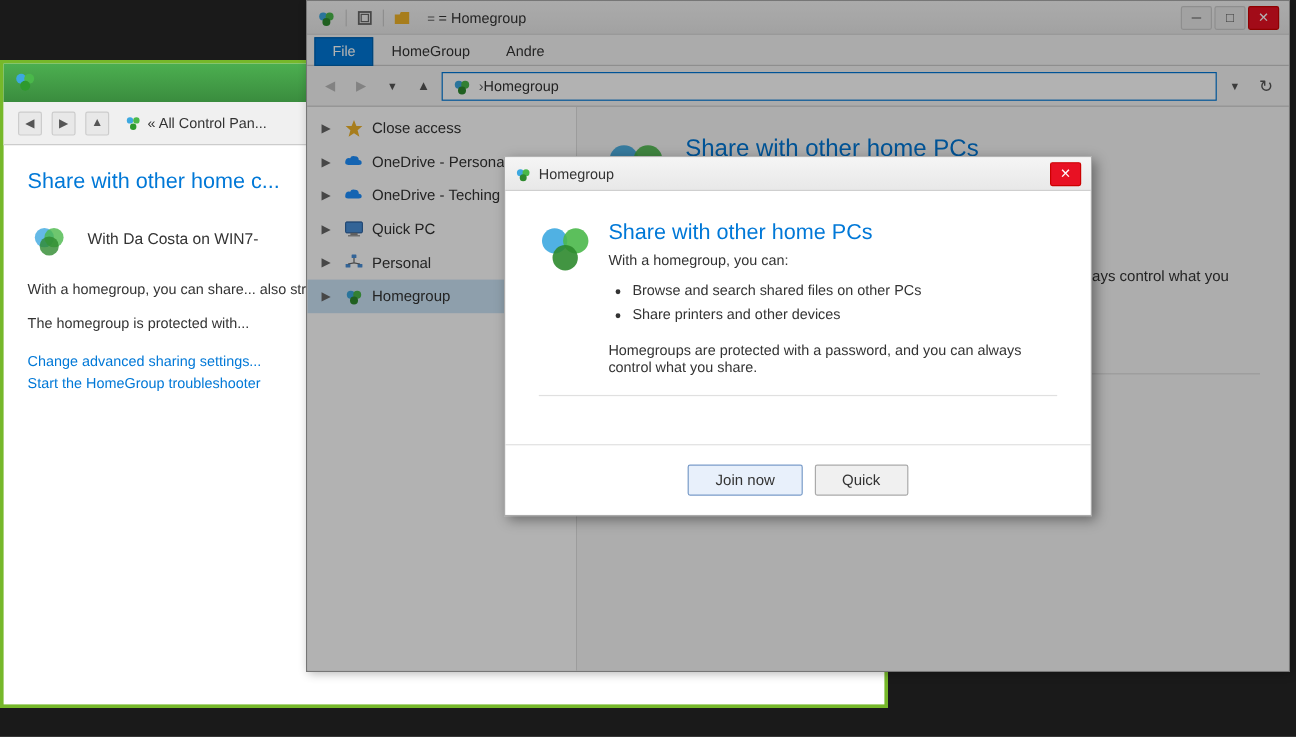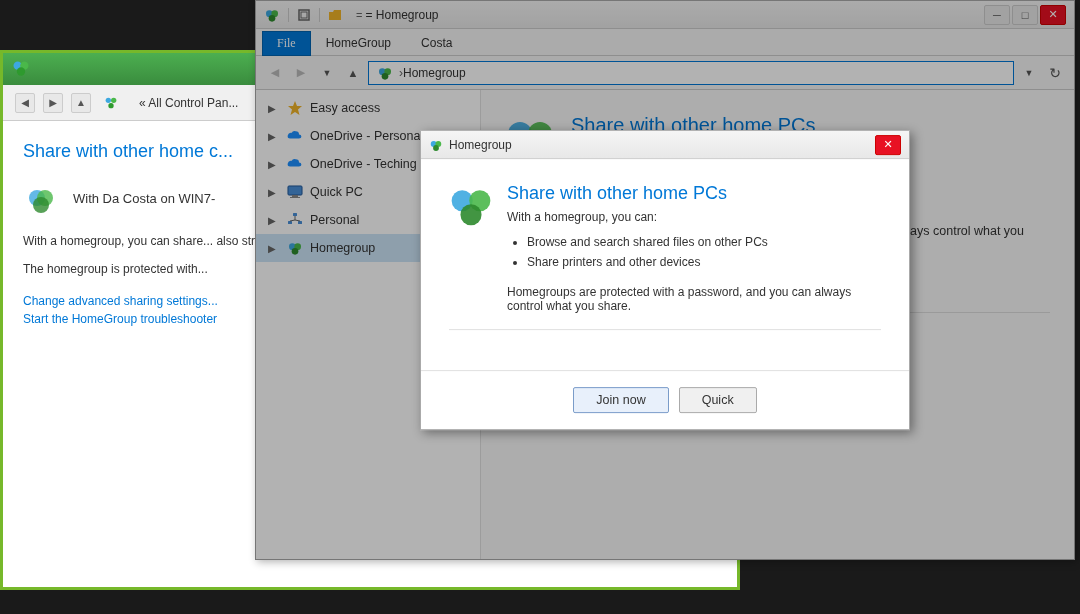--- a/index.html
+++ b/index.html
@@ -396,21 +396,21 @@
     <svg class="bg-window-icon" viewBox="0 0 24 24">
       <circle cx="8" cy="8" r="5" fill="#3da8e0"></circle>
       <circle cx="16" cy="8" r="5" fill="#4ab84a"></circle>
       <circle cx="12" cy="15" r="5" fill="#2e9a2e"></circle>
     </svg>
   </div>
   <div class="bg-window-body">
     <div class="bg-nav-btn">◀</div>
     <div class="bg-nav-btn">▶</div>
     <div class="bg-nav-btn">▲</div>
-    <div style="display:flex;align-items:center;gap:20px;margin-left:4px;">
+    <div style="display:flex;align-items:center;gap:4px;margin-left:4px;">
       <svg width="16" height="16" viewBox="0 0 24 24">
         <circle cx="8" cy="8" r="4" fill="#3da8e0"></circle>
         <circle cx="16" cy="8" r="4" fill="#4ab84a"></circle>
         <circle cx="12" cy="16" r="4" fill="#2e9a2e"></circle>
       </svg>
       <span style="font-size:12px;color:#333;">« All Control Pan...</span>
     </div>
   </div>
   <div class="bg-window-content">
     <div class="bg-title">Share with other home c...</div>
@@ -456,28 +456,28 @@
     </span>
     <div class="titlebar-btns">
       <div class="tb-btn">─</div>
       <div class="tb-btn">□</div>
       <div class="tb-btn" style="background:#e81123;color:#fff;border-color:#c00;">✕</div>
     </div>
   </div>
 
   <div class="ribbon">
     <div class="ribbon-tabs">
-      <div class="ribbon-tab active" style="background:#0078d7;color:#fff;border-color:#0063b1;font-family:Liberation Serif, serif;">
+      <div class="ribbon-tab active" style="background:#0078d7;color:#fff;border-color:#0063b1;">
         <span>File</span>
       </div>
       <div class="ribbon-tab">
         <span>HomeGroup</span>
       </div>
       <div class="ribbon-tab">
-        <span>Costa</span>
+        <span>Andre</span>
       </div>
     </div>
   </div>
 
   <div class="address-area">
     <div class="nav-btn disabled">◀</div>
     <div class="nav-btn disabled">▶</div>
     <div class="nav-btn" style="font-size:9px;">▼</div>
     <div class="nav-btn">▲</div>
     <div class="address-bar">
@@ -496,21 +496,21 @@
   <div class="content-area">
 
     <div class="nav-pane">
       <div class="nav-item">
         <span class="chevron">▶</span>
         <span class="nav-icon">
           <svg width="16" height="16" viewBox="0 0 16 16">
             <polygon points="8,1 10,6 15,6 11,9.5 12.5,15 8,12 3.5,15 5,9.5 1,6 6,6" fill="#f0b429"></polygon>
           </svg>
         </span>
-        <span class="nav-label">Easy access</span>
+        <span class="nav-label">Close access</span>
       </div>
       <div class="nav-item">
         <span class="chevron">▶</span>
         <span class="nav-icon">
           <svg width="16" height="16" viewBox="0 0 20 14">
             <path d="M4 10 Q0 10 1 6 Q2 2 6 3 Q7 0 11 1 Q15 1 15 5 Q18 5 18 8 Q18 10 15 10 Z" fill="#1E90FF"></path>
           </svg>
         </span>
         <span class="nav-label">OneDrive - Personal</span>
       </div>

